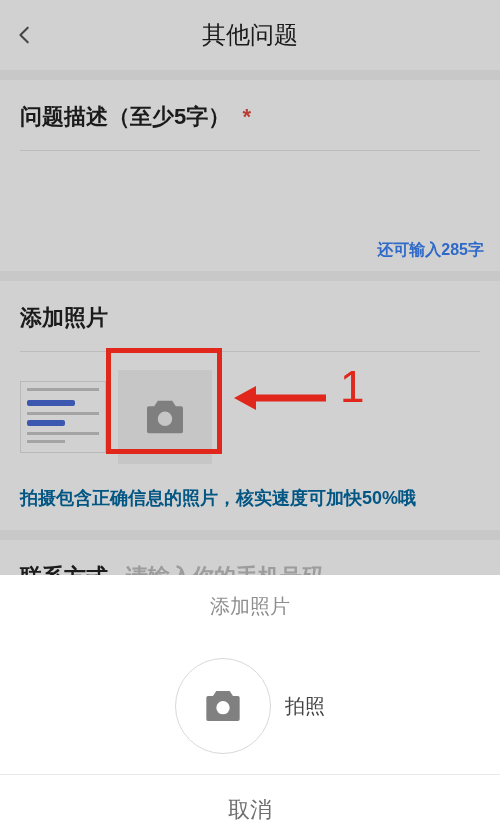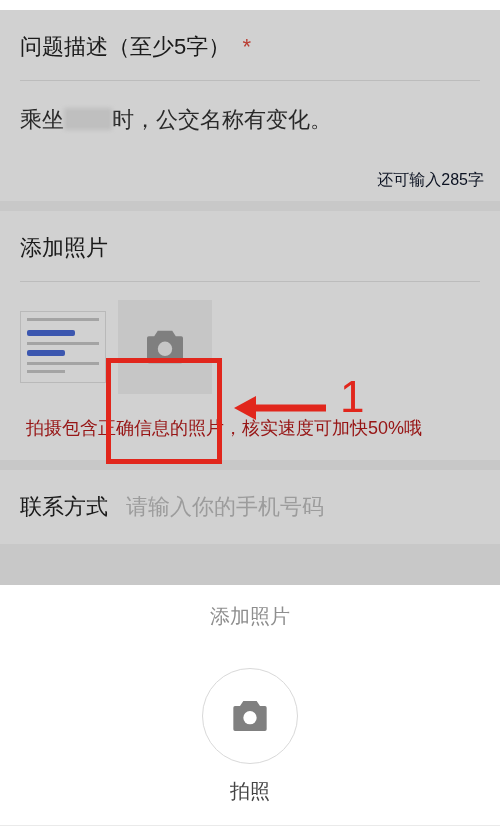--- a/index.html
+++ b/index.html
@@ -7,80 +7,85 @@
   .screen { position: relative; width: 500px; height: 838px; background: #f5f5f5; }
   .dimmer { position: absolute; inset: 0; background: rgba(0,0,0,0.18); z-index: 5; pointer-events: none; }
 
   
   .header { position: relative; height: 70px; background: #ffffff; display: flex; align-items: center; justify-content: center; }
   .back { position: absolute; left: 14px; top: 0; bottom: 0; display: flex; align-items: center; }
   .back svg { width: 22px; height: 22px; }
   .title { font-size: 24px; color: #222; }
 
   
-  .block { background: #ffffff; margin-top: 10px; }
+  .block { background: #ffffff; margin-top: 10px; font-weight: bold; }
   .section-label { font-size: 22px; color: #222; padding: 22px 20px 18px; }
   .req { color: #e34b3e; margin-left: 6px; }
   .divider { height: 1px; background: #e6e6e6; margin: 0 20px; }
   .desc-area { padding: 24px 20px 10px; min-height: 120px; position: relative; }
   .desc-text { font-size: 22px; color: #333; line-height: 1.4; }
   .blur { display:inline-block; width:48px; height:22px; background:#e9e9e9; filter: blur(2px); vertical-align: -3px; }
-  .counter { position: absolute; right: 16px; bottom: 10px; font-size: 16px; color: #0f172a; }
+  .counter { position: absolute; right: 16px; bottom: 10px; font-size: 16px; color: #3b82f6; }
 
   
   .photo-row { padding: 18px 20px 10px; display: flex; align-items: center; gap: 12px; }
   .thumb { width: 86px; height: 72px; background: #fff; border: 1px solid #e2e2e2; position: relative; overflow: hidden; }
   .thumb .bar { position:absolute; left:6px; right:30px; height:6px; background:#4a6bd6; border-radius:2px; }
   .thumb .txt { position:absolute; left:6px; right:6px; height:3px; background:#c9c9c9; }
   .add-tile { width: 94px; height: 94px; background: #f2f2f2; display:flex; align-items:center; justify-content:center; }
   .add-tile svg { width:44px; height:36px; fill:#9b9b9b; }
-  .photo-hint { padding: 12px 26px 20px; font-size: 18px; color: #b91c1c; }
+  .photo-hint { padding: 12px 20px 20px; font-size: 18px; color: #0369a1; }
 
   
   .contact-row { display:flex; align-items:center; padding: 22px 20px; gap: 18px; }
   .contact-label { font-size: 22px; color:#222; }
   .contact-ph { font-size: 22px; color: #bfbfbf; }
 
   
   .anno-box { position:absolute; border:5px solid #e1261c; z-index:6; }
   .anno-arrow { position:absolute; z-index:6; }
   .anno-num { position:absolute; z-index:6; font-size:44px; font-weight:500; color:#e1261c; font-family: Arial, sans-serif; }
 
   
   .sheet { position:absolute; left:0; right:0; bottom:0; background:#ffffff; z-index:10; }
   .sheet-title { text-align:center; padding: 18px 0 10px; font-size:20px; color:#8e8e8e; }
   .sheet-title-inner { display:inline-block; }
   .sheet-options { display:flex; justify-content:space-around; padding: 28px 20px 20px; }
-  .opt { display:flex; flex-direction:column; align-items:center; gap:14px; }
+  .opt { display:flex; align-items:center; gap:14px; }
   .opt-circle { width:96px; height:96px; border:1px solid #d9d9d9; border-radius:50%; display:flex; align-items:center; justify-content:center; background:#fff; }
   .opt-circle svg { width:40px; height:34px; fill:#808080; }
   .opt-label { font-size:20px; color:#444; }
   .sheet-divider { height:1px; background:#eaeaea; }
   .cancel { text-align:center; padding:20px 0 22px; font-size:22px; color:#6f6f6f; }
 
   
   .wm { position:absolute; right:12px; bottom:56px; z-index:20; font-size:18px; color:rgba(255,255,255,0.65); font-style:italic; font-weight:bold; text-shadow:0 0 4px rgba(0,0,0,0.2); pointer-events:none; }
   .wm small { display:block; font-size:10px; color:rgba(255,255,255,0.55); font-style:normal; font-weight:normal; letter-spacing:0.5px; }
 </style>
 </head>
 <body>
 
 <div class="screen">
 
+  <div class="header">
+    <div class="back">
+      <svg viewBox="0 0 24 24">
+          <path d="M15 4 L7 12 L15 20" stroke="#555" stroke-width="2.2" fill="none" stroke-linecap="round" stroke-linejoin="round"></path>
+        </svg>
+    </div>
+    <div class="title">其他问题</div>
+  </div>
 
   <div class="block">
     <div class="section-label">
       <span>问题描述（至少5字）</span>
       <span class="req">*</span>
     </div>
     <div class="divider"></div>
     <div class="desc-area">
-      <div class="desc-text">
-        <span>乘坐</span><span class="blur"></span><span>时，公交名称有变化。</span>
-      </div>
       <div class="counter">还可输入285字</div>
     </div>
   </div>
 
   <div class="block">
     <div class="section-label">添加照片</div>
     <div class="divider"></div>
     <div class="photo-row">
       <div class="thumb">
         <div class="txt" style="top:6px"></div>

